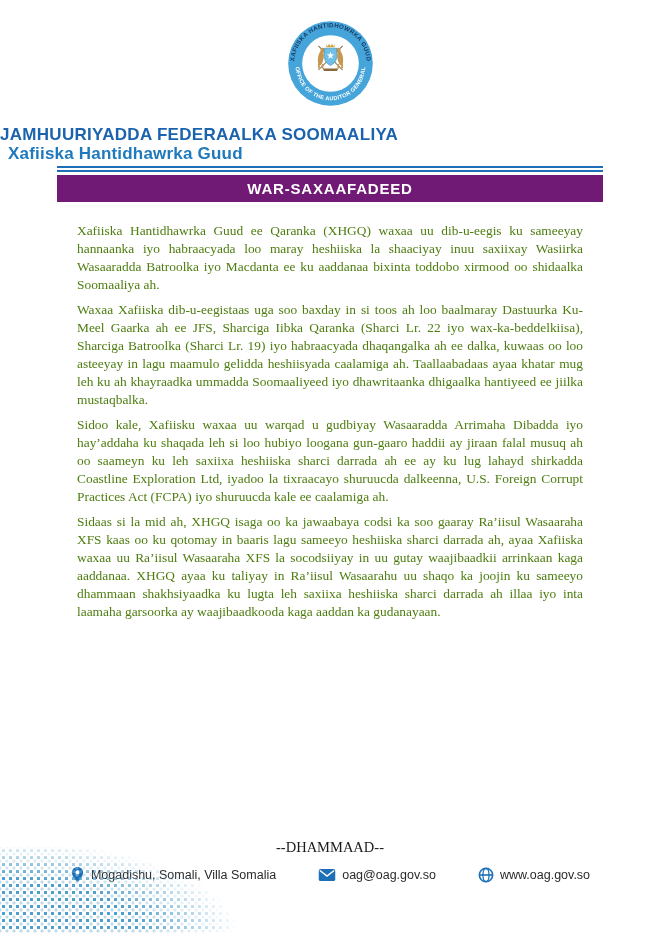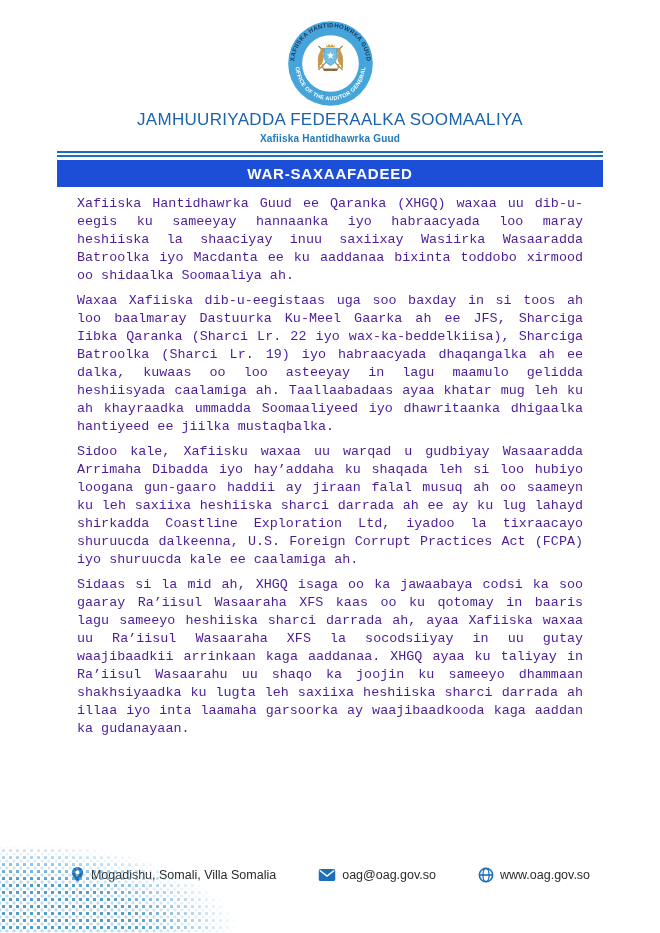--- a/index.html
+++ b/index.html
@@ -8,49 +8,48 @@
     width:660px;height:933px;
     margin:0 auto;
     background:#ffffff;
     overflow:hidden;
     font-family:"Liberation Sans",sans-serif;
   }
   
   .header{padding-top:17px;}
   .seal{display:block;margin:0 auto;width:93px;height:93px;}
   .title{
-    margin:1px 0 0;
-    text-align:center;
+    margin:16px 0 0;
+    text-align:left;
     font-size:17px;line-height:18px;
-    font-weight:normal;letter-spacing:.3px;
+    font-weight:bold;letter-spacing:.3px;
     color:#1b63ad;
   }
   .subtitle{
-    margin:1px 0 0;
-    text-align:center;
-    font-size:10px;line-height:18px;
+    margin:1px 8px 0;
+    font-size:17px;line-height:18px;
     font-weight:600;letter-spacing:.2px;
     color:#1f7abd;
   }
   .rules{margin:3px 57px 0;}
   .rule-thin{height:1.5px;background:#1d70b7;margin-bottom:2px;}
   .rule-thick{height:2.5px;background:#1d70b7;}
   .banner{
     margin:3px 57px 0;
     height:27px;line-height:27px;
-    background:#1d4ed8;
+    background:#701a75;
     text-align:center;
     color:#ffffff;font-weight:bold;
     font-size:15px;letter-spacing:.8px;
   }
   
   .body-text{
-    margin:8px 77px 0;
-    font-family:Liberation Mono, monospace;
-    color:#4c1d95;
+    margin:20px 77px 0;
+    font-family:Liberation Serif, serif;
+    color:#4d7c0f;
   }
   .body-text p{
     margin:0 0 7px;
     font-size:13.4px;line-height:18px;
     text-align:justify;
   }
   .end-marker{
     position:absolute;left:0;right:0;top:839px;
     text-align:center;
     font-family:"Liberation Serif",serif;
@@ -140,20 +139,21 @@
     </div>
   </div>
 
   <div class="body-text">
     <p>Xafiiska Hantidhawrka Guud ee Qaranka (XHGQ) waxaa uu dib-u-eegis ku sameeyay hannaanka iyo habraacyada loo maray heshiiska la shaaciyay inuu saxiixay Wasiirka Wasaaradda Batroolka iyo Macdanta ee ku aaddanaa bixinta toddobo xirmood oo shidaalka Soomaaliya ah.</p>
     <p>Waxaa Xafiiska dib-u-eegistaas uga soo baxday in si toos ah loo baalmaray Dastuurka Ku-Meel Gaarka ah ee JFS, Sharciga Iibka Qaranka (Sharci Lr. 22 iyo wax-ka-beddelkiisa), Sharciga Batroolka (Sharci Lr. 19) iyo habraacyada dhaqangalka ah ee dalka, kuwaas oo loo asteeyay in lagu maamulo gelidda heshiisyada caalamiga ah. Taallaabadaas ayaa khatar mug leh ku ah khayraadka ummadda Soomaaliyeed iyo dhawritaanka dhigaalka hantiyeed ee jiilka mustaqbalka.</p>
     <p>Sidoo kale, Xafiisku waxaa uu warqad u gudbiyay Wasaaradda Arrimaha Dibadda iyo hay’addaha ku shaqada leh si loo hubiyo loogana gun-gaaro haddii ay jiraan falal musuq ah oo saameyn ku leh saxiixa heshiiska sharci darrada ah ee ay ku lug lahayd shirkadda Coastline Exploration Ltd, iyadoo la tixraacayo shuruucda dalkeenna, U.S. Foreign Corrupt Practices Act (FCPA) iyo shuruucda kale ee caalamiga ah.</p>
     <p>Sidaas si la mid ah, XHGQ isaga oo ka jawaabaya codsi ka soo gaaray Ra’iisul Wasaaraha XFS kaas oo ku qotomay in baaris lagu sameeyo heshiiska sharci darrada ah, ayaa Xafiiska waxaa uu Ra’iisul Wasaaraha XFS la socodsiiyay in uu gutay waajibaadkii arrinkaan kaga aaddanaa. XHGQ ayaa ku taliyay in Ra’iisul Wasaarahu uu shaqo ka joojin ku sameeyo dhammaan shakhsiyaadka ku lugta leh saxiixa heshiiska sharci darrada ah illaa iyo inta laamaha garsoorka ay waajibaadkooda kaga aaddan ka gudanayaan.</p>
   </div>
 
+  <div class="end-marker">--DHAMMAAD--</div>
 
   <div class="footer">
 
     <div class="contact">
       <svg width="15" height="17" viewBox="0 0 24 26">
         <path d="M12 1 C6.9 1 3 4.9 3 10 c0 6.4 9 15 9 15 s9-8.6 9-15 C21 4.9 17.1 1 12 1 z" fill="#1d70b7"></path>
         <circle cx="12" cy="9.6" r="3.4" fill="#ffffff"></circle>
       </svg>
       <span>Mogadishu, Somali, Villa Somalia</span>
     </div>

